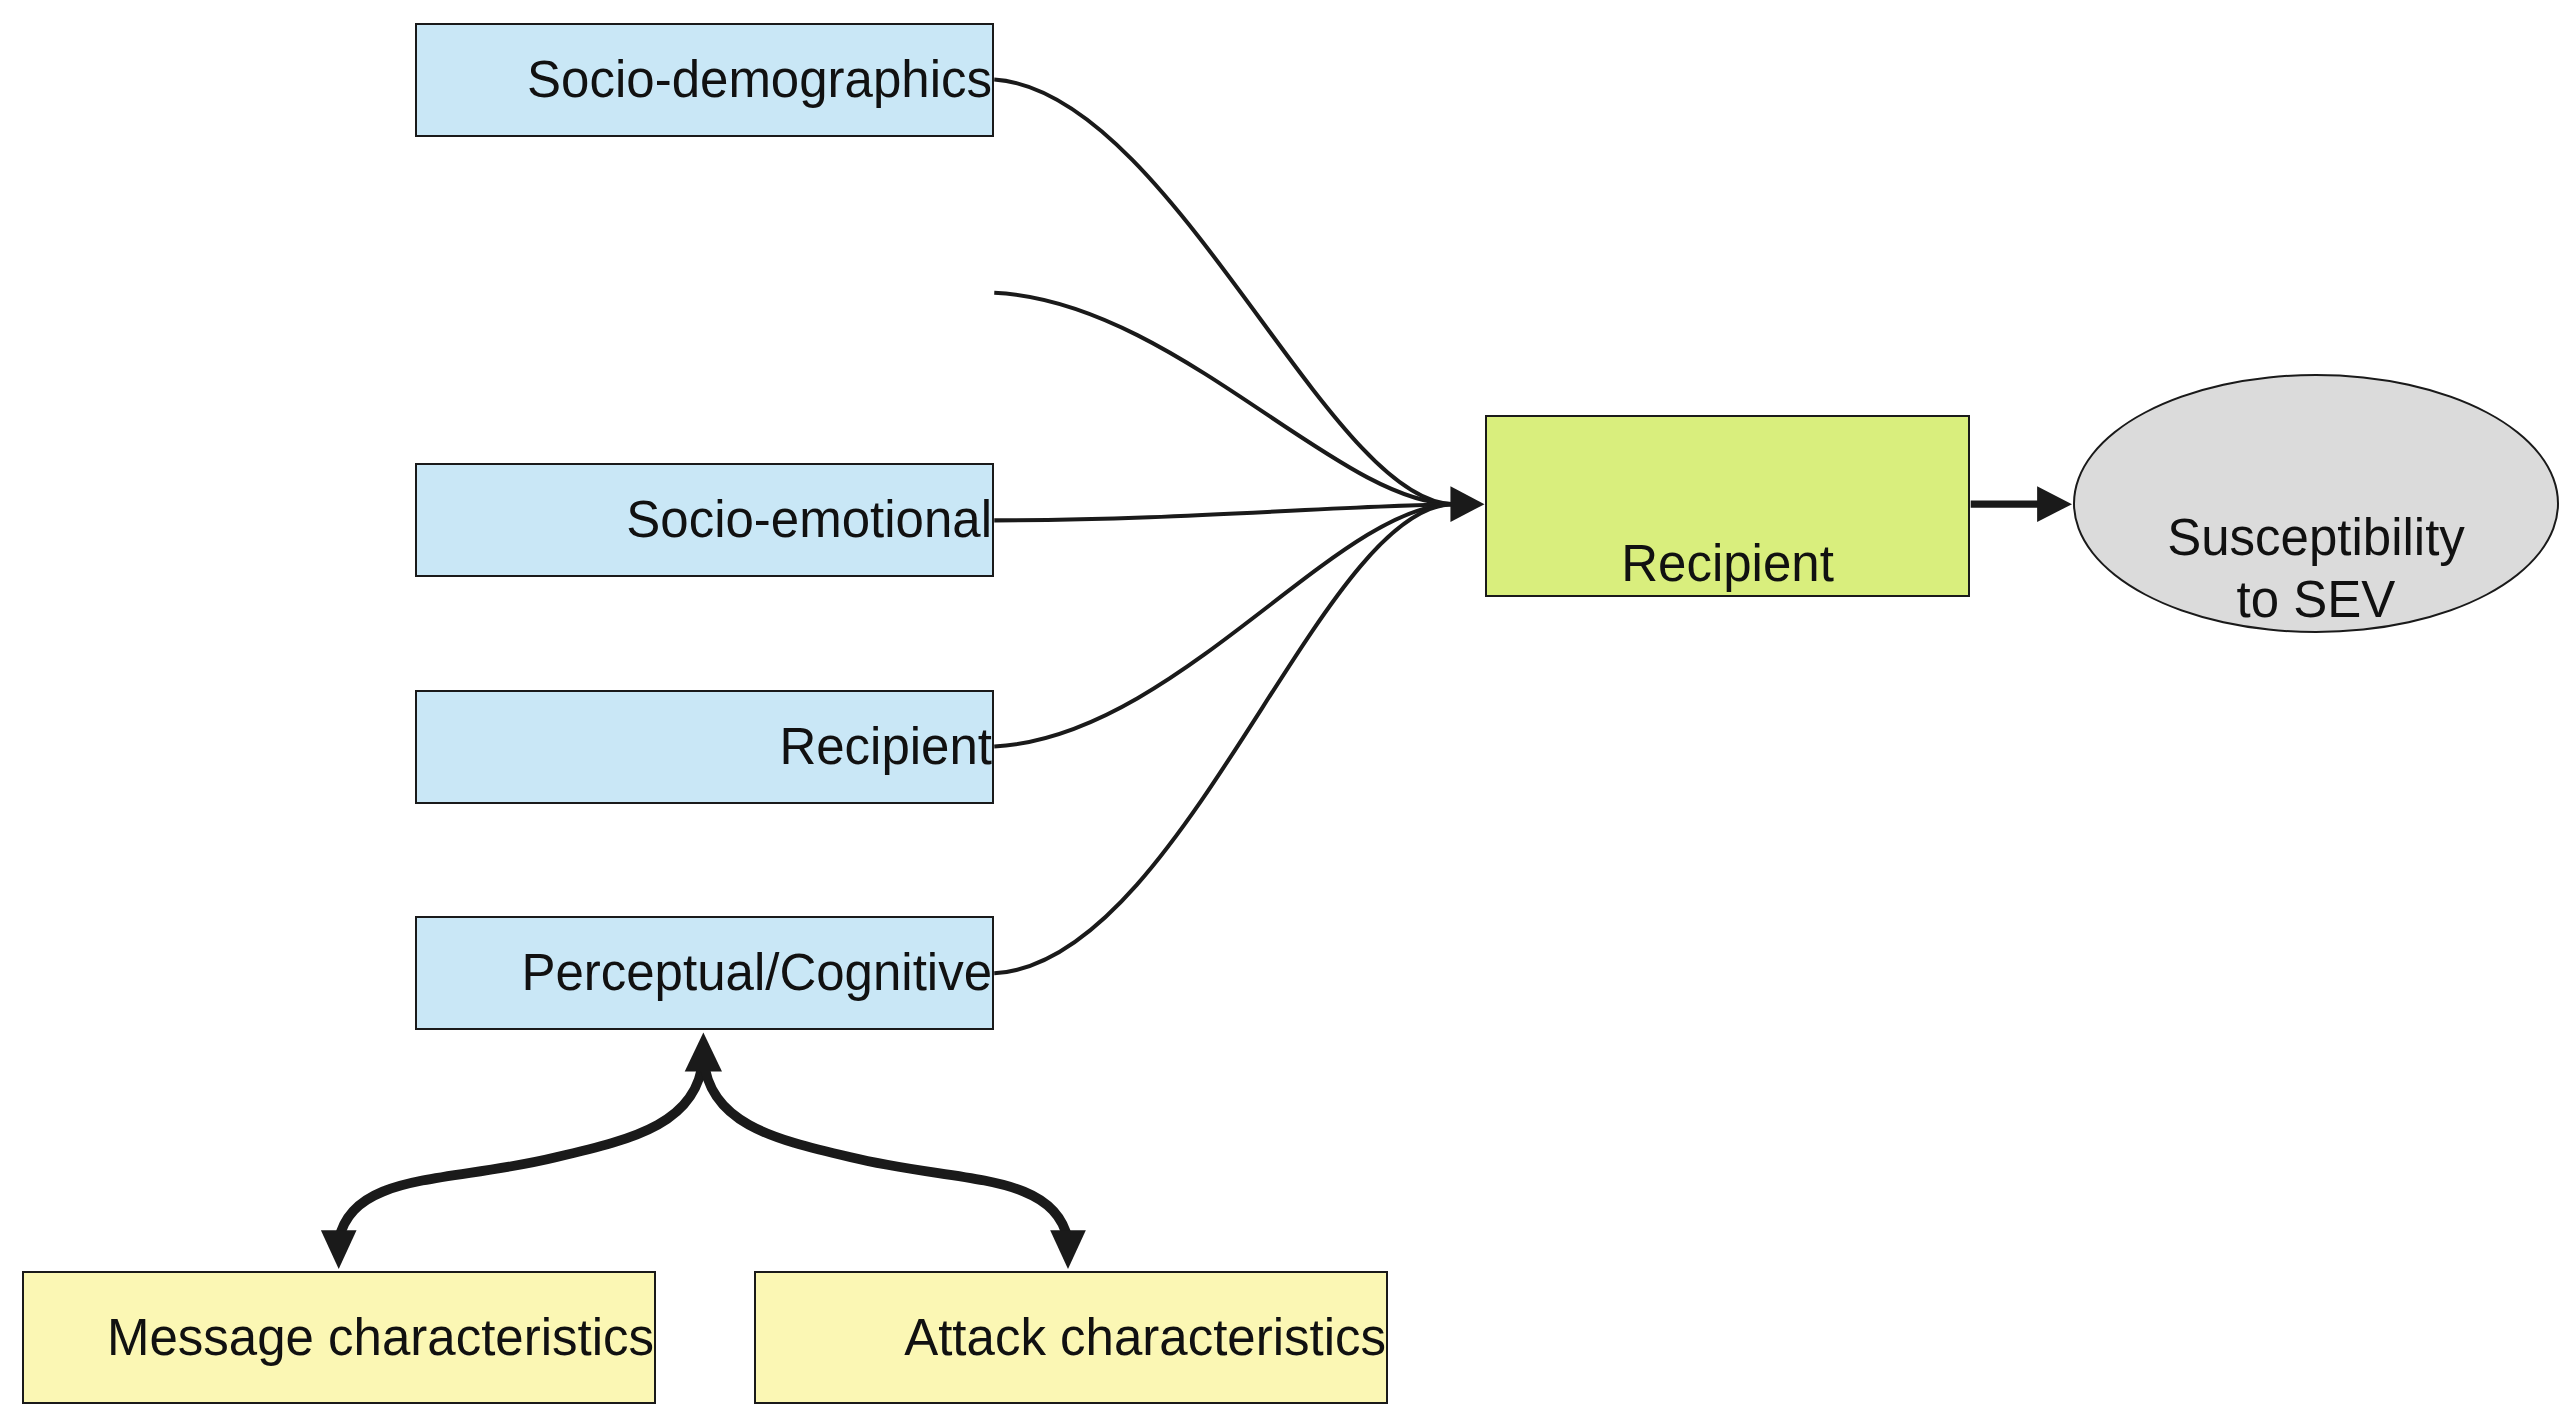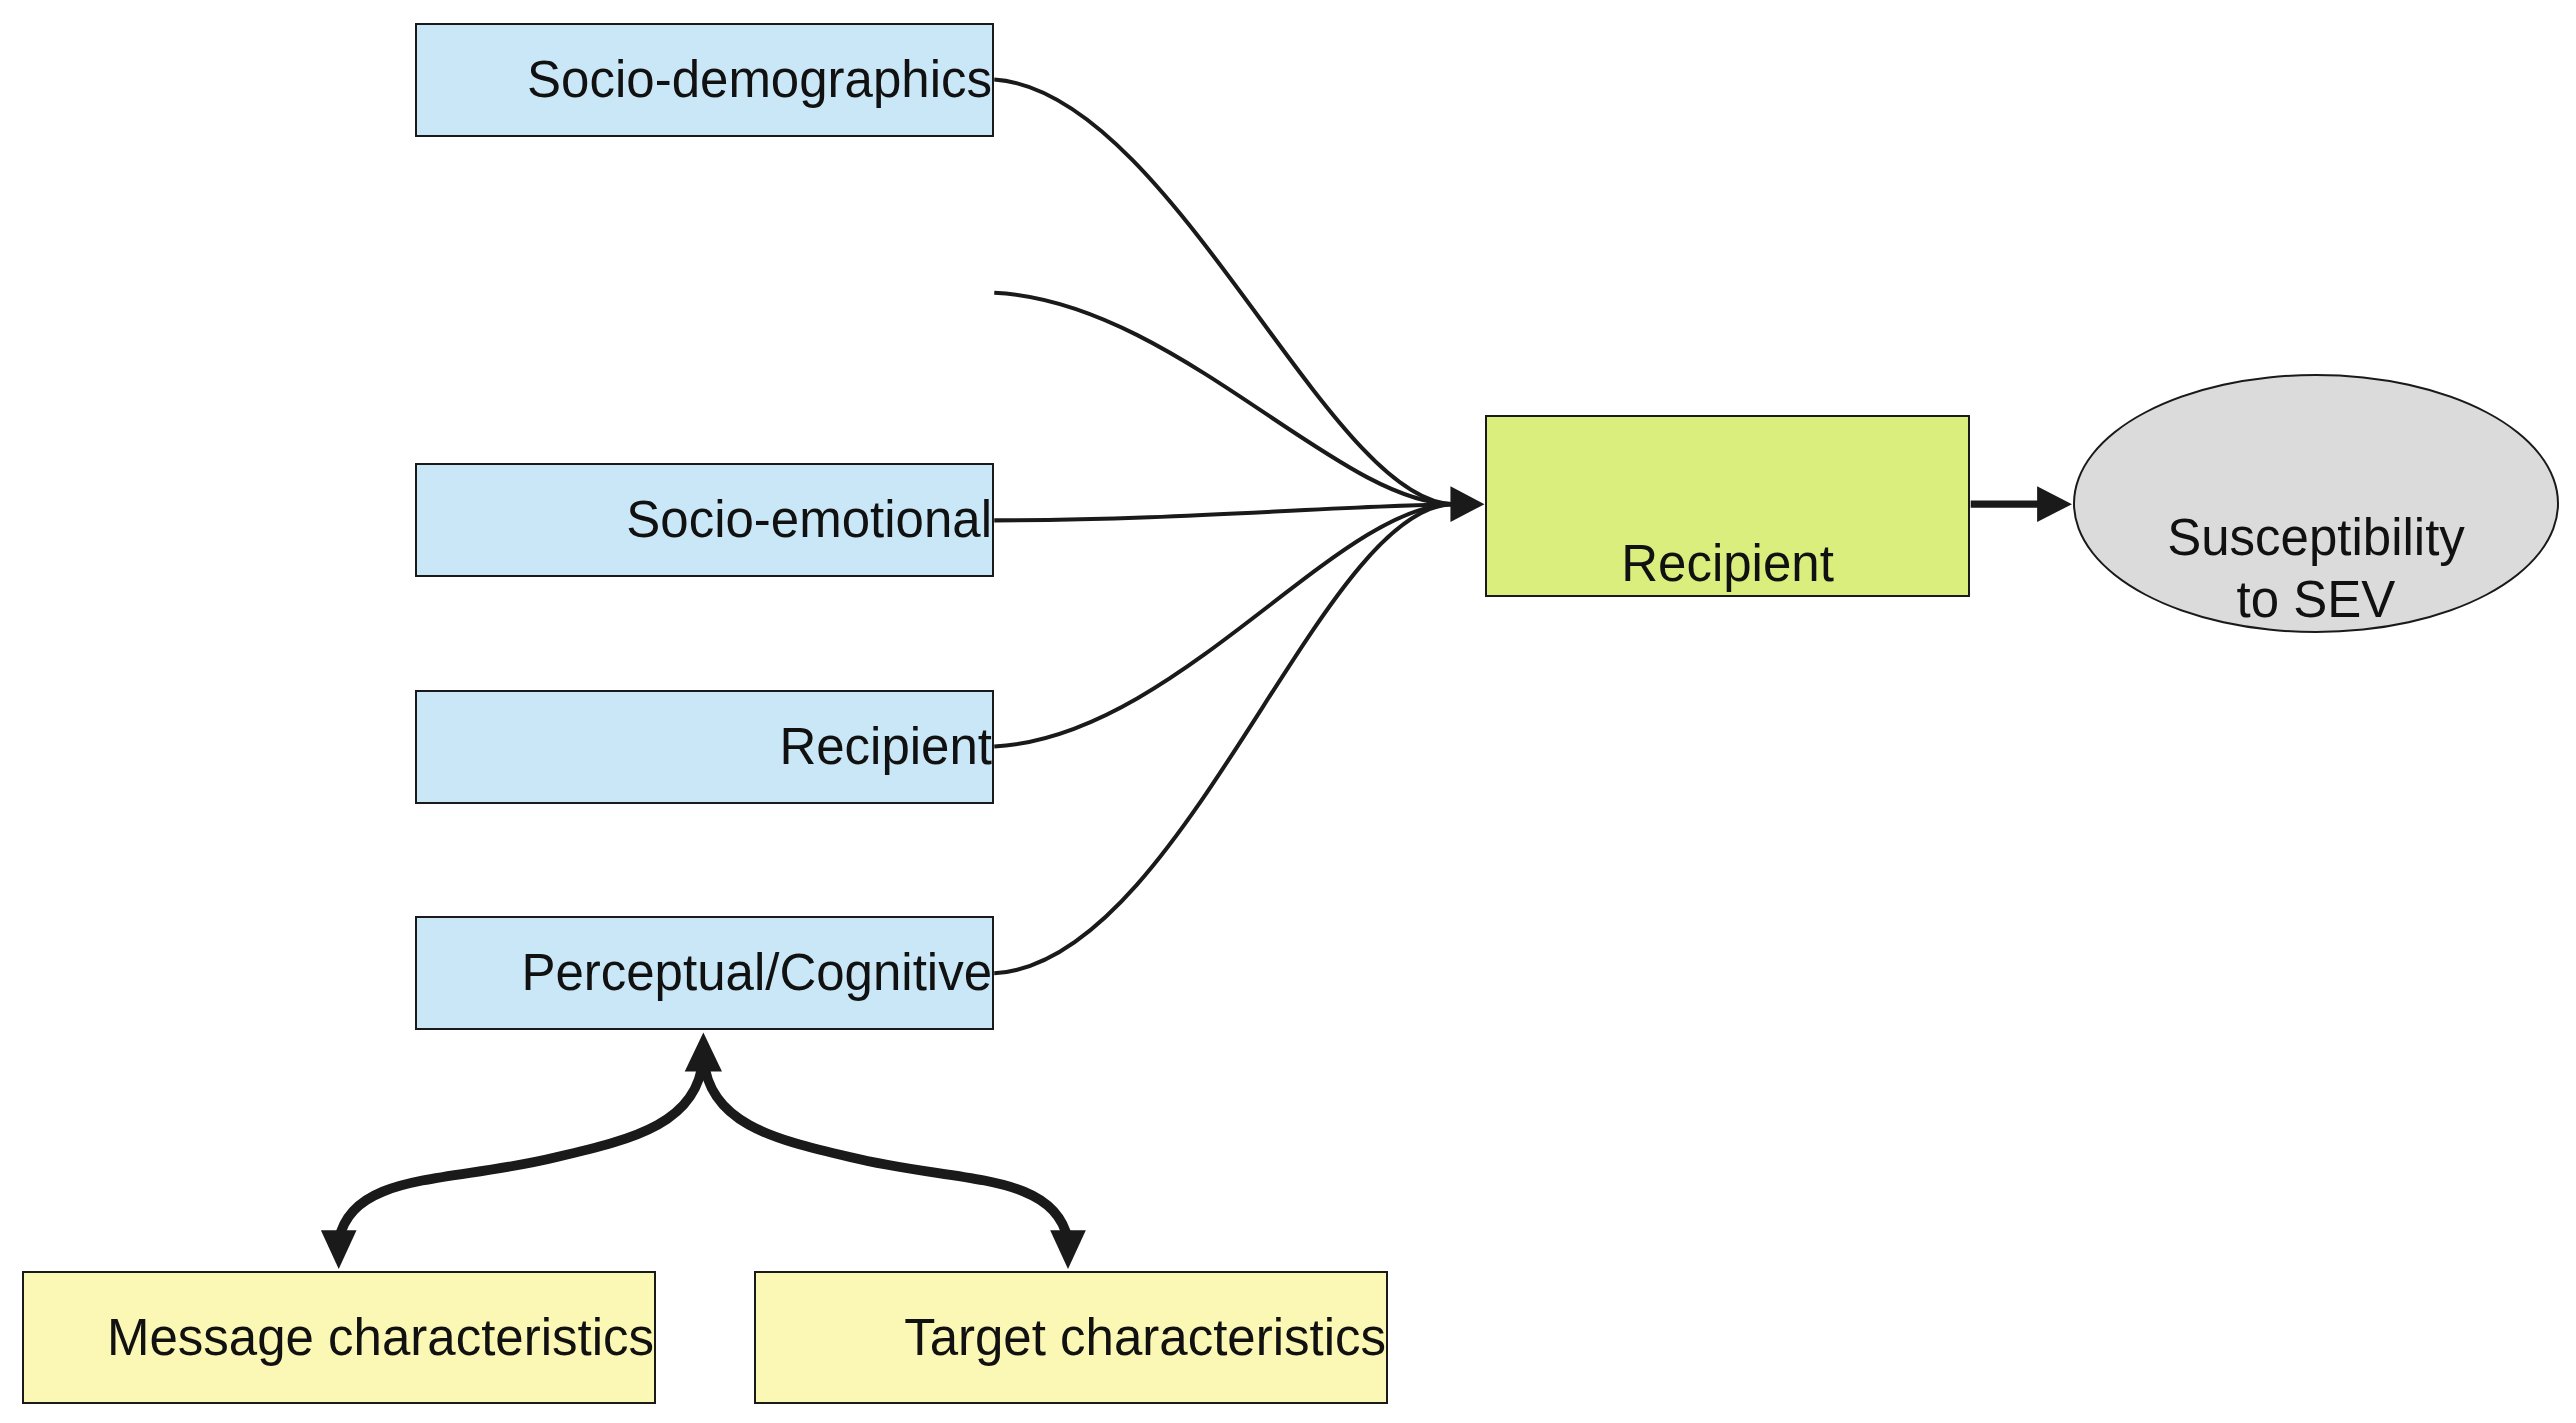--- a/index.html
+++ b/index.html
@@ -105,17 +105,17 @@
   <div class="node outcome">
     <span class="line2">Susceptibility</span>
     <span class="line2">to SEV</span>
   </div>
 
   <div class="node bottom b1">
     <span>Message characteristics</span>
   </div>
 
   <div class="node bottom b2">
-    <span>Target characteristics</span>
+    <span>Attack characteristics</span>
   </div>
 
 </div>
 
 
 </body></html>

